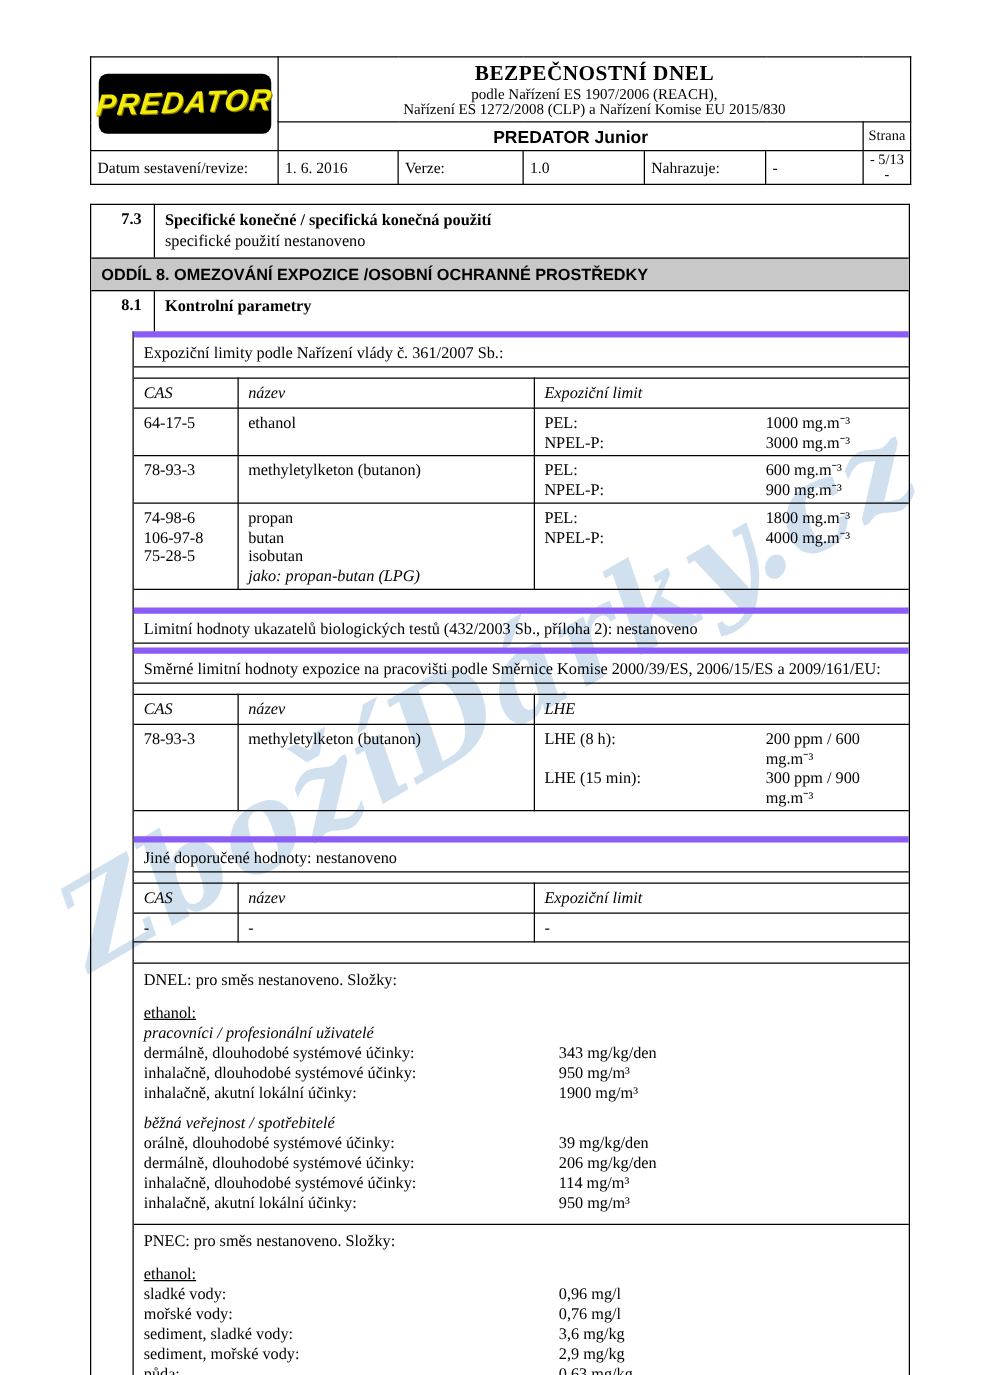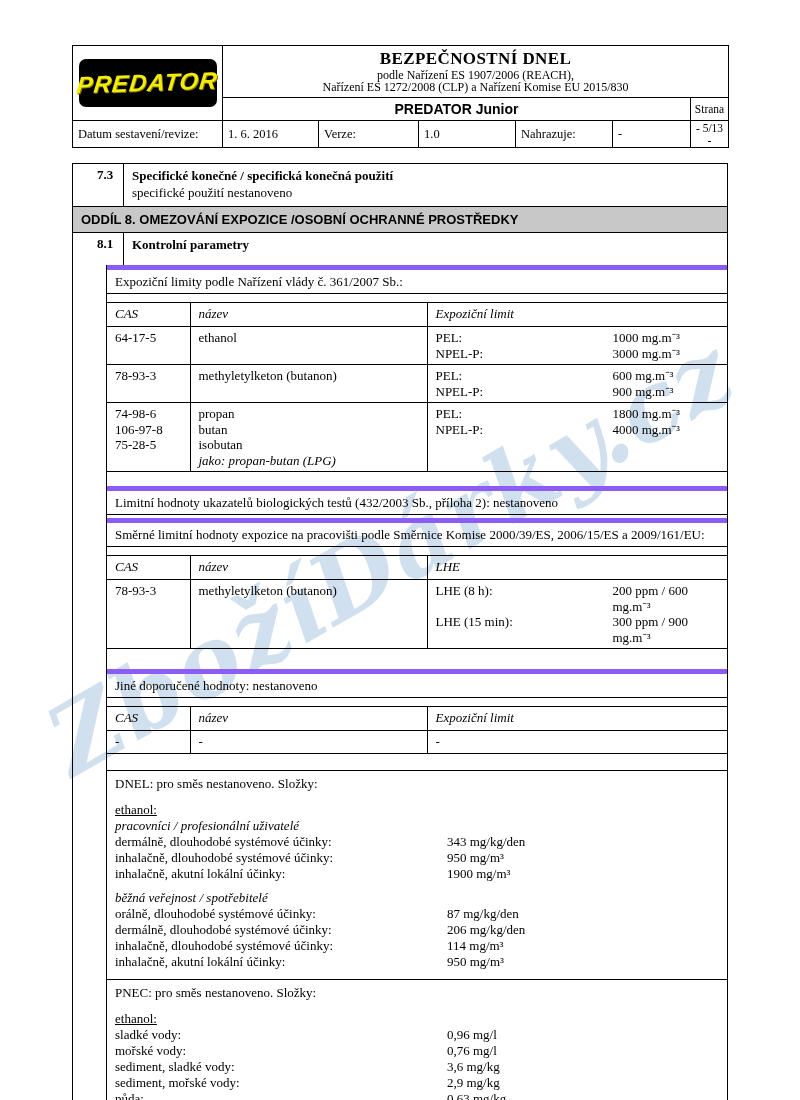--- a/index.html
+++ b/index.html
@@ -296,21 +296,21 @@
               <span>950 mg/m³</span>
             </div>
           <div class="kv">
               <span class="kv-l">inhalačně, akutní lokální účinky:</span>
               <span>1900 mg/m³</span>
             </div>
           <div class="bk8"></div>
           <div class="ital">běžná veřejnost / spotřebitelé</div>
           <div class="kv">
               <span class="kv-l">orálně, dlouhodobé systémové účinky:</span>
-              <span>87 mg/kg/den</span>
+              <span>39 mg/kg/den</span>
             </div>
           <div class="kv">
               <span class="kv-l">dermálně, dlouhodobé systémové účinky:</span>
               <span>206 mg/kg/den</span>
             </div>
           <div class="kv">
               <span class="kv-l">inhalačně, dlouhodobé systémové účinky:</span>
               <span>114 mg/m³</span>
             </div>
           <div class="kv">

